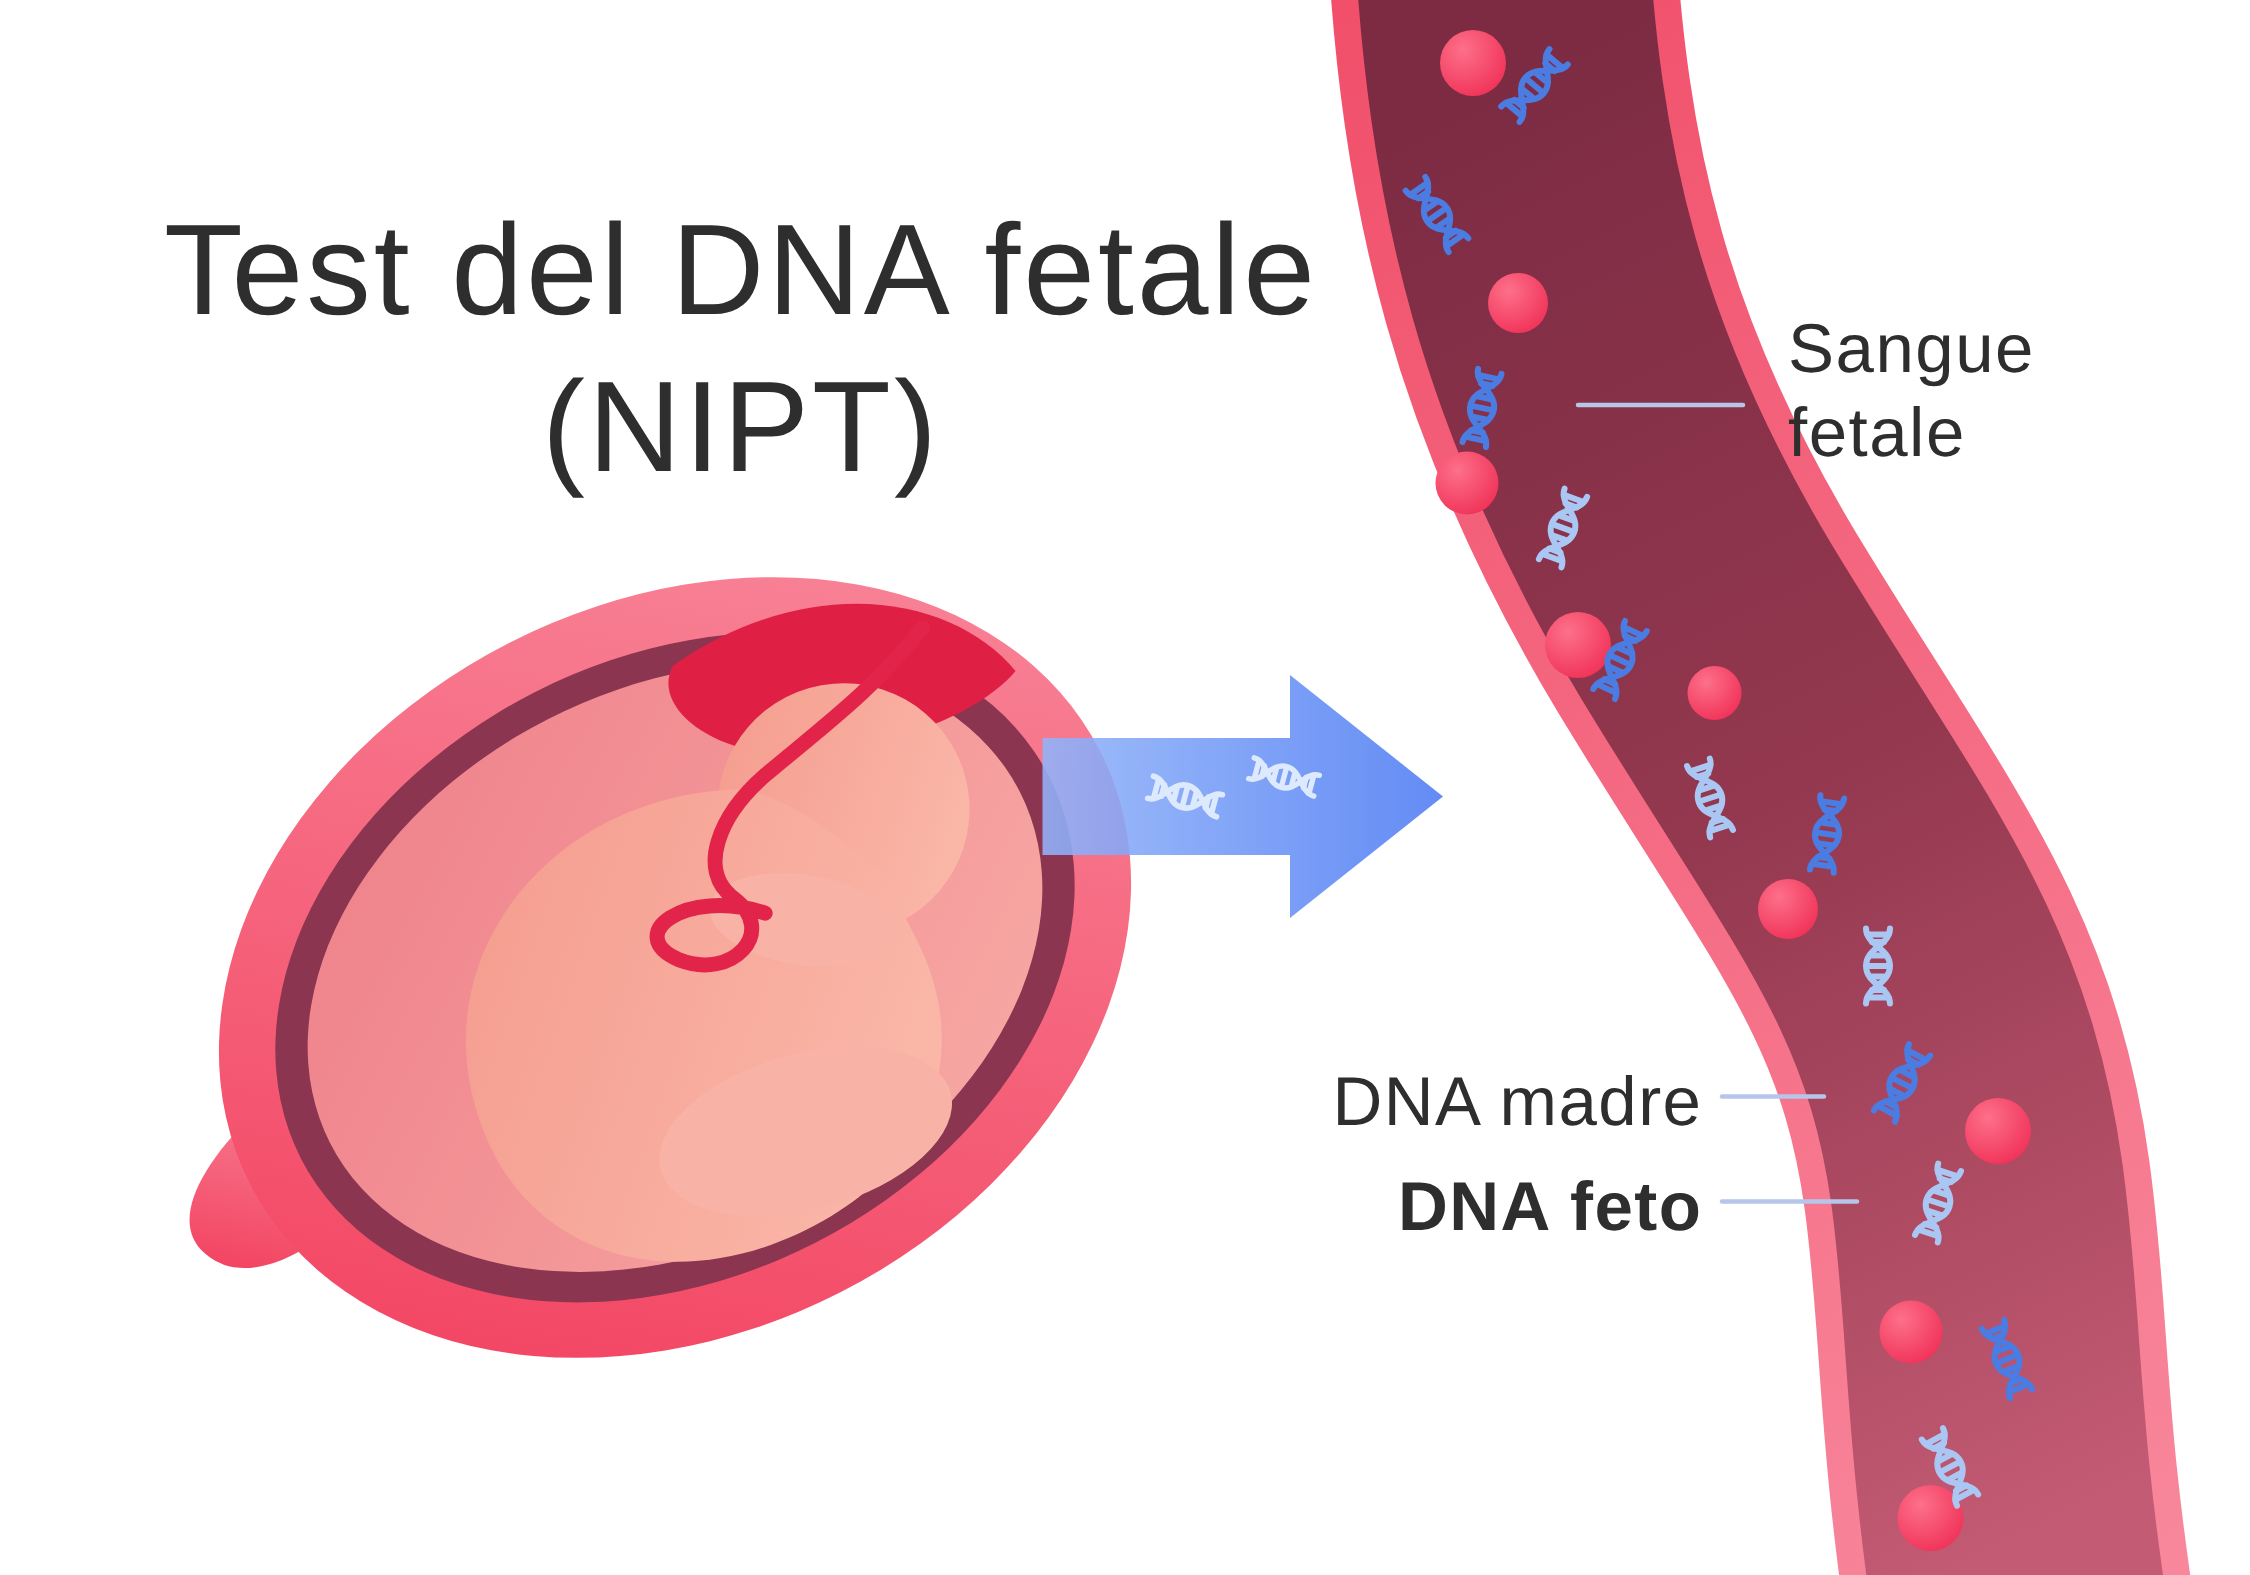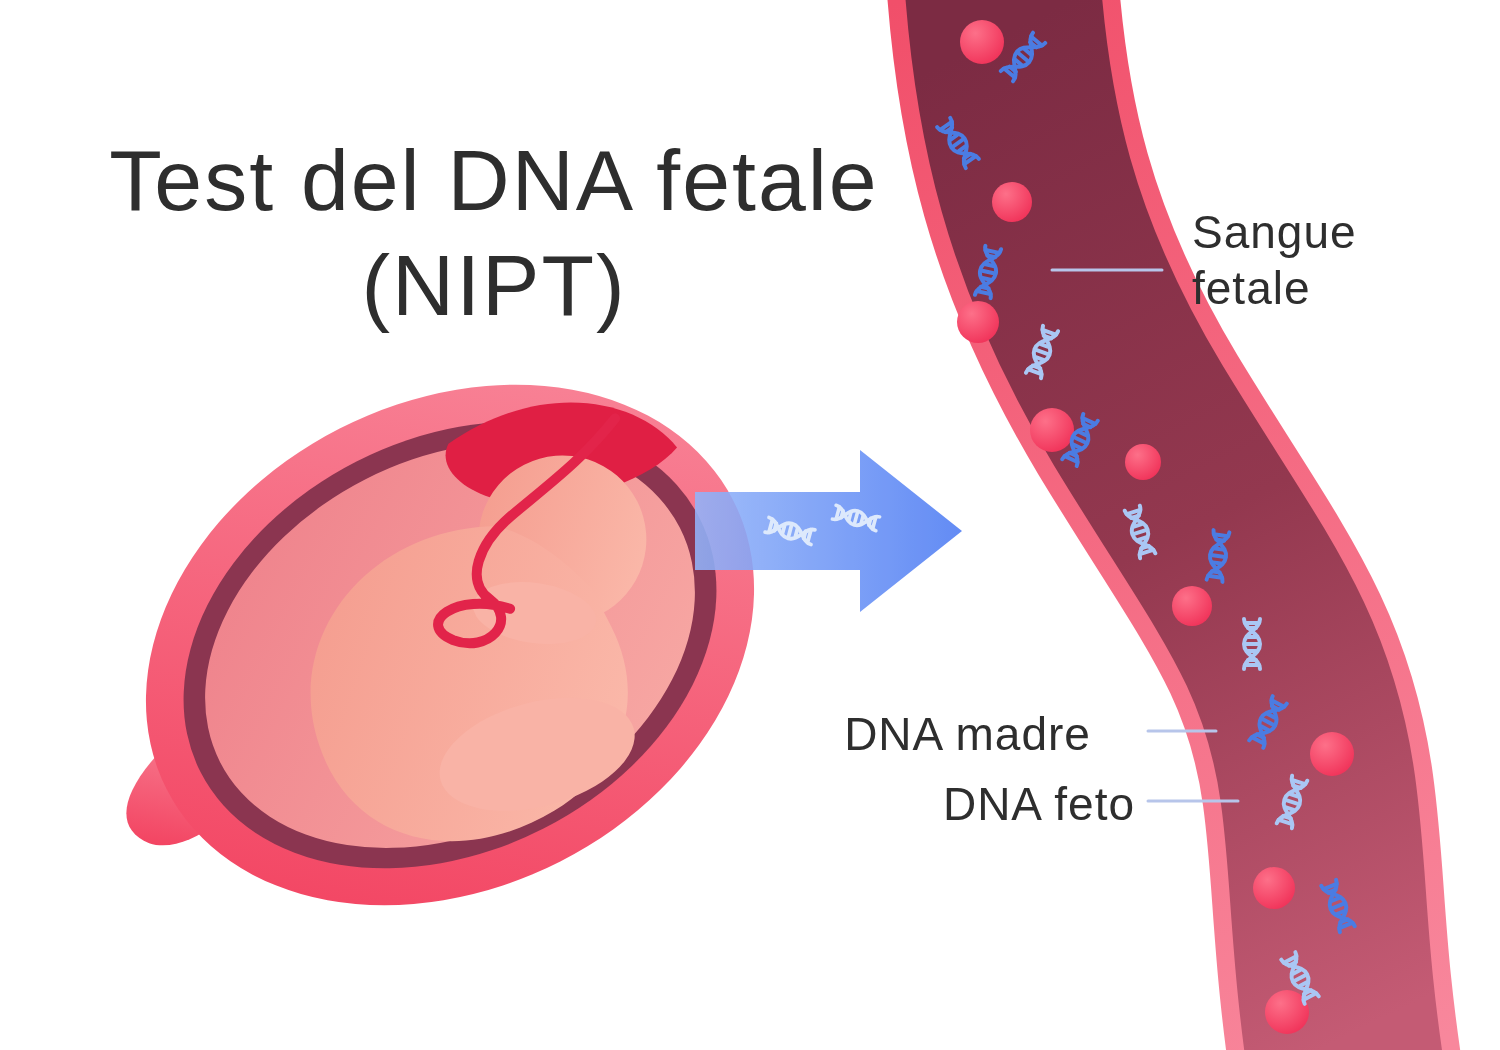--- a/index.html
+++ b/index.html
@@ -14,22 +14,22 @@
   .title{
     position:absolute;left:0;top:128px;width:920px;
     text-align:center;font-size:86px;font-weight:500;letter-spacing:2px;
     line-height:1.22;color:var(--text,#2e2e2e);margin-left:34px;
   }
   .label{
     position:absolute;font-size:46px;font-weight:400;letter-spacing:1px;
     color:var(--text,#2e2e2e);line-height:56px;
   }
   .label.maternal{left:1192px;top:204px;text-align:left;}
-  .label.dna-madre{left:800px;top:706px;width:335px;text-align:center;}
-  .label.dna-feto{left:800px;top:776px;width:335px;text-align:right;}
+  .label.dna-madre{left:800px;top:706px;width:335px;text-align:right;}
+  .label.dna-feto{left:800px;top:776px;width:335px;text-align:right;font-weight:bold;}
   .dna-mother{color:var(--dna-mother,#4b7ce2);}
   .dna-fetus{color:var(--dna-fetus,#aac7f4);}
   .dna-pale{color:var(--dna-pale,#d9e6fc);}
   .leader{stroke:var(--leader-line,#b7c5ea);stroke-width:3;}
 </style>
 </head>
 <body>
 
 <div class="canvas">
 

